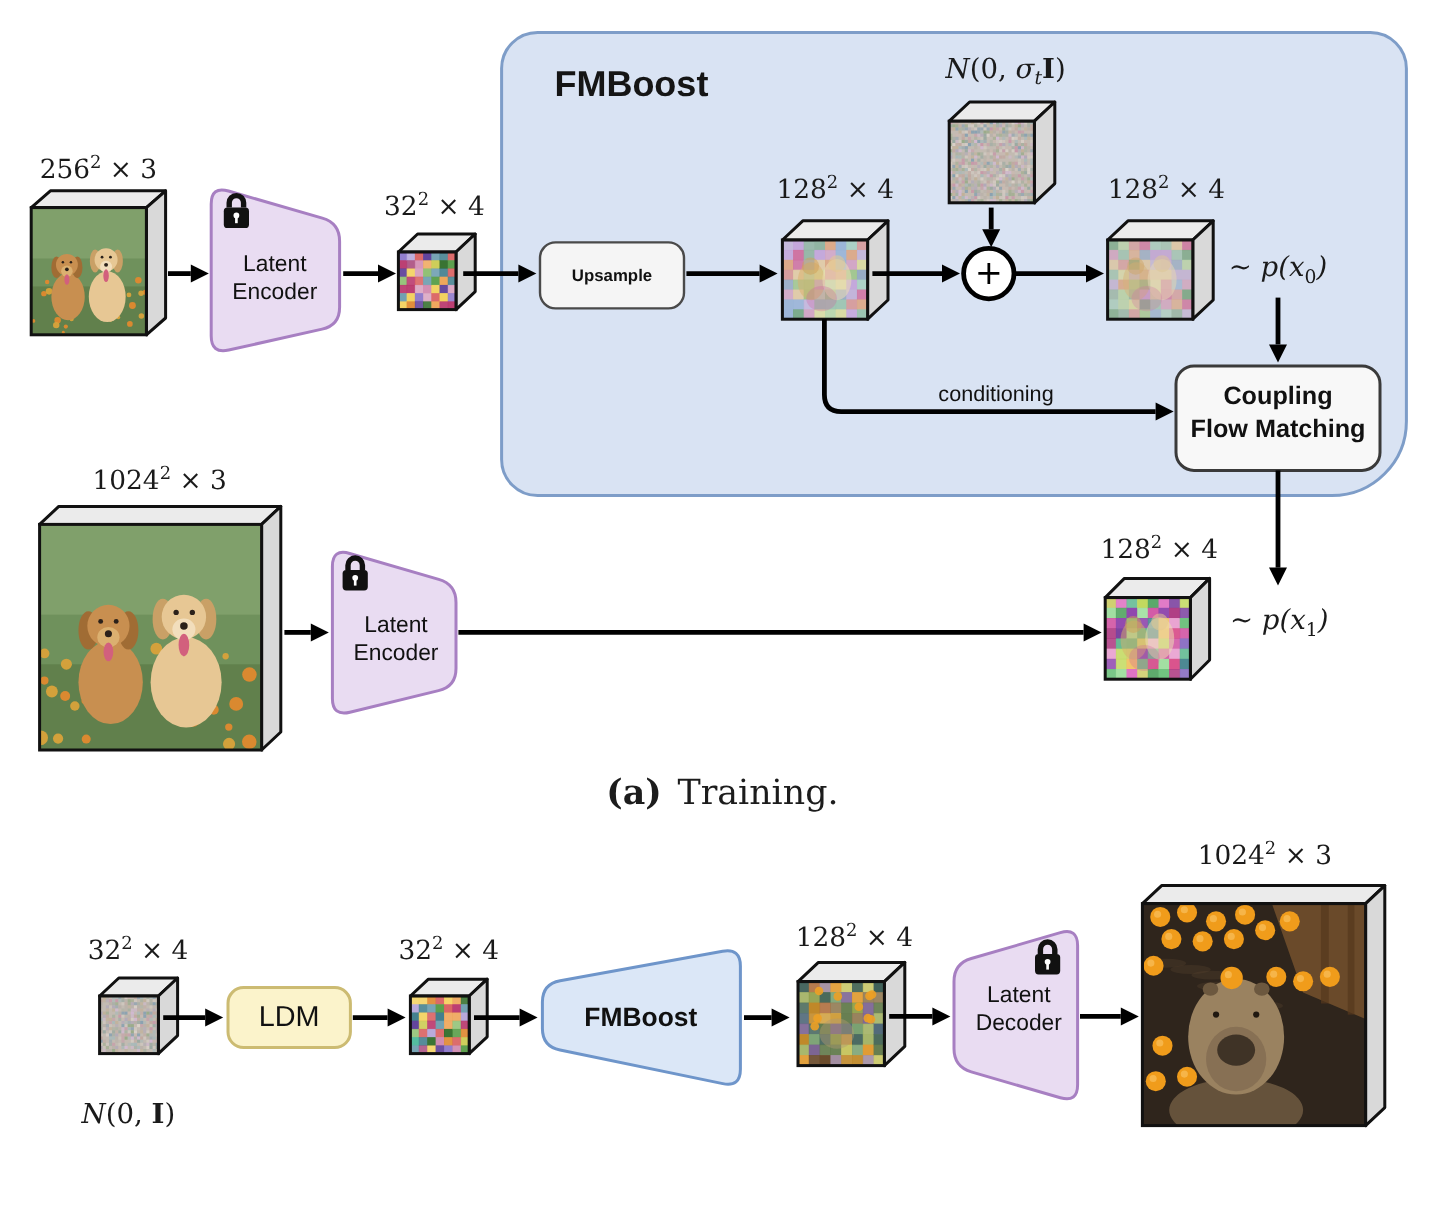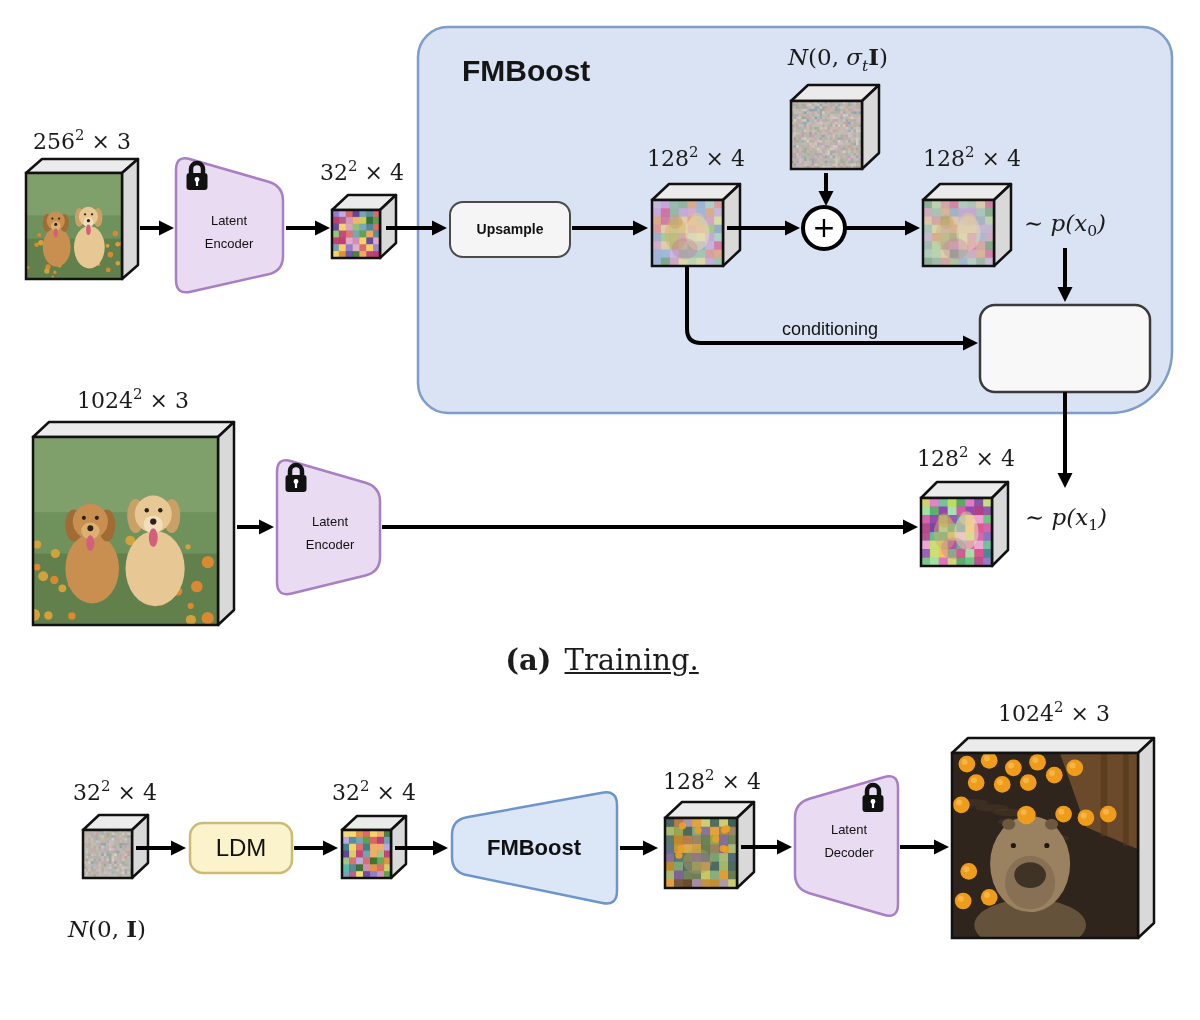--- a/index.html
+++ b/index.html
@@ -8,31 +8,31 @@
   .stage svg{position:absolute;left:0;top:0;}
   .lbl{position:absolute;transform:translate(-50%,-50%);white-space:nowrap;color:#111;}
   .tl{transform:none;}
   .dim{font-family:"DejaVu Serif",serif;font-size:22px;color:#1a1a1a;}
   .dim sup{font-size:0.68em;}
   .math{font-family:"DejaVu Serif",serif;font-size:23px;color:#1a1a1a;text-align:center;}
   .math sub{font-size:0.68em;}
   .it{font-style:italic;}
   .bI{font-weight:700;}
   .sans{font-family:"Liberation Sans","DejaVu Sans",sans-serif;color:#111;}
-  .node2{font-size:13px;line-height:23px;text-align:center;}
+  .node2{font-size:19px;line-height:23px;text-align:center;}
   .coupling-lbl{font-size:21px;line-height:27px;text-align:center;font-weight:700;}
   .upsample-lbl{font-size:14px;font-weight:700;}
   .ldm-lbl{font-size:24px;}
   .fmtrap-lbl{font-size:22px;font-weight:700;}
   .fmtitle{font-size:30px;font-weight:700;color:#151515;}
   .cond-lbl{font-size:18px;}
   .plus-lbl{font-size:28px;font-weight:400;color:#000;font-family:"DejaVu Sans",sans-serif;}
   .caption{font-family:"DejaVu Serif","Liberation Serif",serif;font-size:29px;color:#1c1c1c;}
   .cap-tag{font-weight:700;}
-  .cap-txt{margin-left:0.45em;text-decoration:underline;}
+  .cap-txt{margin-left:0.45em;}
 </style>
 </head>
 <body>
 
 <div class="stage">
 
   <svg id="diagram" width="1200" height="1020" viewBox="0 0 1200 1020">
       <defs>
         <clipPath id="clip1">
           <rect x="26" y="173" width="96" height="106"></rect>
@@ -1688,20 +1688,24 @@
   <div class="lbl math" style="left:838px;top:59px"><span class="it">N</span><span>(0, </span><span class="it">σ</span><sub class="it">t</sub><span class="bI">I</span><span>)</span></div>
 
   <div class="lbl plus-lbl" style="left:824px;top:227px">+</div>
 
   <div class="lbl dim" style="left:972px;top:157px"><span>128</span><sup>2</sup><span> × 4</span></div>
 
   <div class="lbl math" style="left:1065px;top:225px"><span>∼ </span><span class="it">p(x</span><sub>0</sub><span class="it">)</span></div>
 
   <div class="lbl sans cond-lbl" style="left:830px;top:329px">conditioning</div>
 
+  <div class="lbl sans coupling-lbl" style="left:1065px;top:344px">
+    <div>Coupling</div>
+    <div>Flow Matching</div>
+  </div>
 
   <div class="lbl dim" style="left:133px;top:399px"><span>1024</span><sup>2</sup><span> × 3</span></div>
 
   <div class="lbl sans node2" style="left:330px;top:533px">
     <div>Latent</div>
     <div>Encoder</div>
   </div>
 
   <div class="lbl dim" style="left:966px;top:457px"><span>128</span><sup>2</sup><span> × 4</span></div>
 

